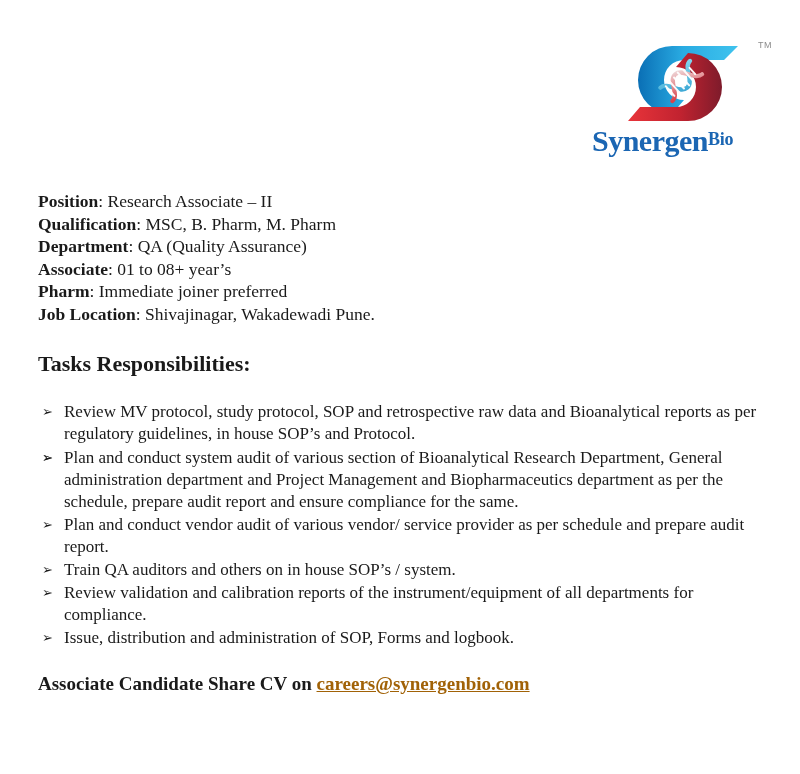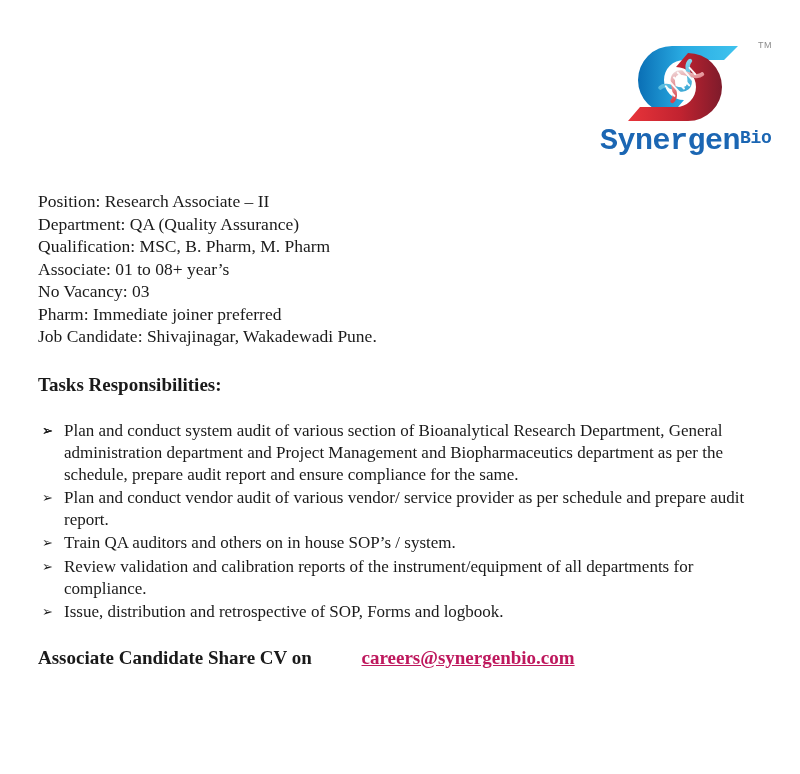--- a/index.html
+++ b/index.html
@@ -36,24 +36,24 @@
     top: 4px;
     right: 0;
     font-family: "Liberation Sans", sans-serif;
     font-size: 9px;
     color: #8c8c8c;
     letter-spacing: 0.5px;
   }
   .logo-wordmark {
     position: absolute;
     top: 88px;
-    left: 8px;
+    left: 0;
     width: 180px;
     text-align: left;
-    font-family: Liberation Mono, monospace;
+    font-family: Liberation Serif, serif;
     font-weight: bold;
     color: #1b66b3;
     white-space: nowrap;
   }
   .logo-wordmark .word-main {
     font-size: 30px;
     letter-spacing: -0.5px;
   }
   .logo-wordmark .word-sup {
     font-size: 18px;
@@ -70,28 +70,28 @@
   }
 
   .field-list {
     font-size: 17.5px;
     line-height: 1.29;
   }
   .field-row {
     white-space: nowrap;
   }
   .field-label {
-    font-weight: normal;
+    font-weight: bold;
   }
   .field-value {
     font-weight: normal;
   }
 
   .section-heading {
-    font-size: 19px;
+    font-size: 22px;
     font-weight: bold;
     margin-top: 26px;
     margin-bottom: 16px;
   }
 
   .task-list {
     margin: 0;
     padding: 0;
     list-style: none;
     margin-top: 24px;
@@ -112,22 +112,21 @@
     line-height: 1.62;
     color: #1a1a1a;
   }
 
   .footer-line {
     margin-top: 24px;
     font-size: 19px;
     font-weight: bold;
   }
   .footer-email {
-    color: #be185d;
-    margin-left: 45px;
+    color: #a16207;
   }
 </style>
 </head>
 <body>
 
 <div class="logo-block">
 
   <div class="logo-mark">
     <svg viewBox="0 0 130 95" width="130" height="95" aria-hidden="true">
       <defs>
@@ -174,37 +173,36 @@
 
   <div class="logo-wordmark">
     <span class="word-main">Synergen</span><span class="word-sup">Bio</span>
   </div>
 </div>
 
 <div class="doc">
 
   <div class="field-list">
       <div class="field-row"><span class="field-label">Position</span><span class="field-value">:</span><span class="field-value"> Research Associate – II</span></div>
+      <div class="field-row"><span class="field-label">Qualification</span><span class="field-value">:</span><span class="field-value"> MSC, B. Pharm, M. Pharm</span></div>
       <div class="field-row"><span class="field-label">Department</span><span class="field-value">:</span><span class="field-value"> QA (Quality Assurance)</span></div>
-      <div class="field-row"><span class="field-label">Qualification</span><span class="field-value">:</span><span class="field-value"> MSC, B. Pharm, M. Pharm</span></div>
       <div class="field-row"><span class="field-label">Associate</span><span class="field-value">:</span><span class="field-value"> 01 to 08+ year’s</span></div>
-      <div class="field-row"><span class="field-label">No Vacancy:</span><span class="field-value"></span><span class="field-value"> 03</span></div>
       <div class="field-row"><span class="field-label">Pharm</span><span class="field-value">:</span><span class="field-value"> Immediate joiner preferred</span></div>
-      <div class="field-row"><span class="field-label">Job Candidate</span><span class="field-value">:</span><span class="field-value"> Shivajinagar, Wakadewadi Pune.</span></div>
+      <div class="field-row"><span class="field-label">Job Location</span><span class="field-value">:</span><span class="field-value"> Shivajinagar, Wakadewadi Pune.</span></div>
     </div>
 
   <div class="section-heading">Tasks Responsibilities:</div>
 
   <ul class="task-list">
-      <li class="task-item"><span class="task-marker">➢</span></li>
+      <li class="task-item"><span class="task-marker">➢</span><span>Review MV protocol, study protocol, SOP and retrospective raw data and Bioanalytical reports as per regulatory guidelines, in house SOP’s and Protocol.</span></li>
       <li class="task-item"><span class="task-marker">➢</span></li>
       <li class="task-item"><span class="task-marker">➢</span><span>Plan and conduct system audit of various section of Bioanalytical Research Department, General administration department and Project Management and Biopharmaceutics department as per the schedule, prepare audit report and ensure compliance for the same.</span></li>
       <li class="task-item"><span class="task-marker">➢</span><span>Plan and conduct vendor audit of various vendor/ service provider as per schedule and prepare audit report.</span></li>
       <li class="task-item"><span class="task-marker">➢</span><span>Train QA auditors and others on in house SOP’s / system.</span></li>
       <li class="task-item"><span class="task-marker">➢</span><span>Review validation and calibration reports of the instrument/equipment of all departments for compliance.</span></li>
-      <li class="task-item"><span class="task-marker">➢</span><span>Issue, distribution and retrospective of SOP, Forms and logbook.</span></li>
+      <li class="task-item"><span class="task-marker">➢</span><span>Issue, distribution and administration of SOP, Forms and logbook.</span></li>
     </ul>
 
   <div class="footer-line">
     <span>Associate Candidate Share CV on </span><a class="footer-email" href="#">careers@synergenbio.com</a>
   </div>
 
 </div>
 
 </body></html>

